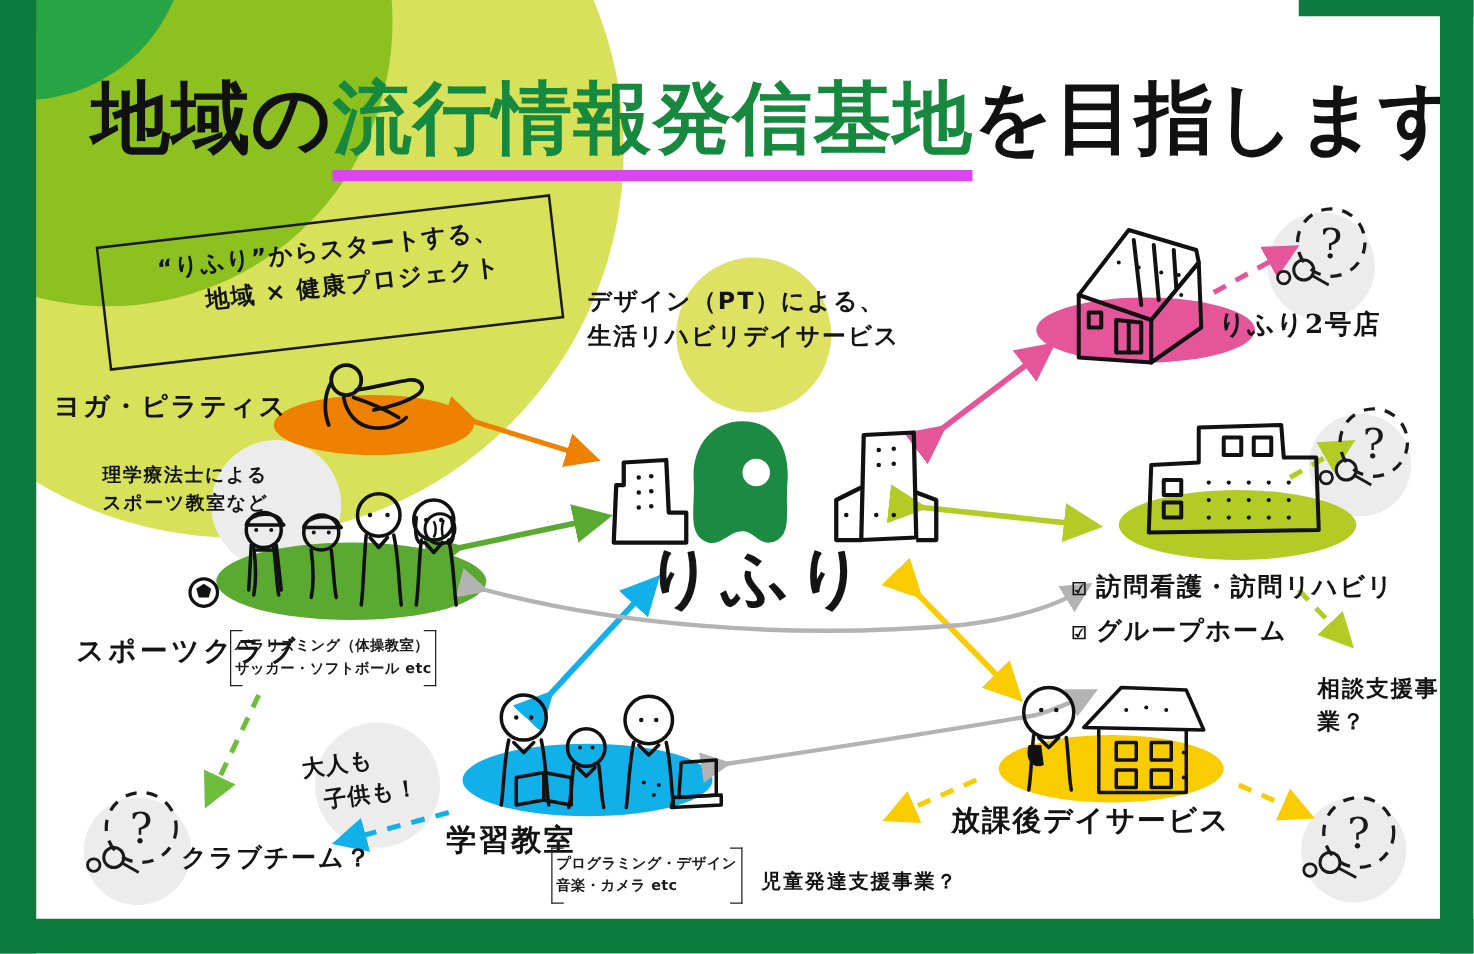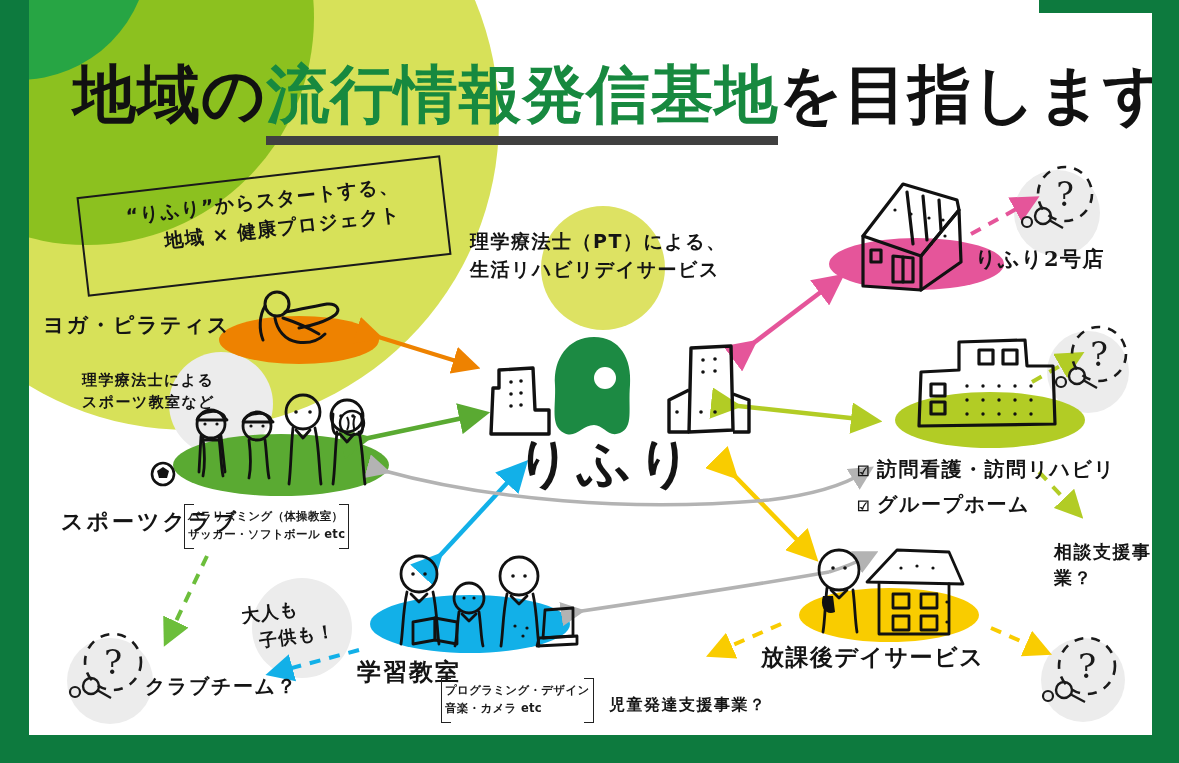--- a/index.html
+++ b/index.html
@@ -22,21 +22,21 @@
   .deco{position:absolute;border-radius:50%;}
   .deco-lime {left:-150px;top:-190px;width:620px;height:620px;background:#d7e159;}
   .deco-mid  {left:-170px;top:-210px;width:455px;height:455px;background:#8cc11f;}
   .deco-green{left:-140px;top:-180px;width:260px;height:260px;background:#27a544;}
   .deco-pt   {left:512px;top:206px;width:124px;height:124px;background:#dde263;}
 
   
   .title{position:absolute;left:44px;top:63px;z-index:8;white-space:nowrap;
     font-family:"DejaVu Sans","Liberation Sans",sans-serif;
     font-size:63px;font-weight:bold;letter-spacing:1px;color:#111111;line-height:1;}
-  .title .hl{color:#17893f;border-bottom:9px solid #404040;padding-bottom:5px;}
+  .title .hl{color:#17893f;border-bottom:9px solid #d946ef;padding-bottom:5px;}
 
   
   .tilt-box{position:absolute;left:52px;top:176px;width:362px;height:96px;
     border:2.5px solid #1a1a1a;transform:rotate(-6.6deg);z-index:9;background:transparent;}
   .tilt-txt{position:absolute;left:60px;top:186px;width:350px;z-index:10;
     transform:rotate(-6.6deg);font-size:19px;font-weight:bold;color:#141414;
     line-height:1.55;letter-spacing:1.2px;text-align:center;}
   .tilt-txt .l2{display:block;padding-left:34px;}
 
   
@@ -184,21 +184,21 @@
 
     <div class="title"><span>地域の</span><span class="hl">流行情報発信基地</span><span>を目指します。</span></div>
 
     <div class="tilt-box"></div>
     <div class="tilt-txt">
       <span>“りふり”からスタートする、</span>
       <span class="l2">地域 × 健康プロジェクト</span>
     </div>
 
     <div class="lbl" style="left:441px;top:228px;font-size:19px;letter-spacing:1.5px;">
-      <div>理学療法士（PT）による、</div>
+      <div>デザイン（PT）による、</div>
       <div>生活リハビリデイサービス</div>
     </div>
 
     <svg class="art" style="left:505px;top:333px;width:120px;height:120px;" viewBox="0 0 120 120">
       <path d="M60,4 C86,4 98,26 96,52 C94,76 100,94 86,100 C74,105 70,92 60,92
                C48,92 42,106 30,100 C16,93 22,74 21,52 C19,26 34,4 60,4 Z" fill="#1c8a43"></path>
       <circle cx="71" cy="45" r="11" fill="#ffffff"></circle>
     </svg>
 
     <svg class="art" style="left:452px;top:358px;width:80px;height:84px;" viewBox="0 0 80 84">

